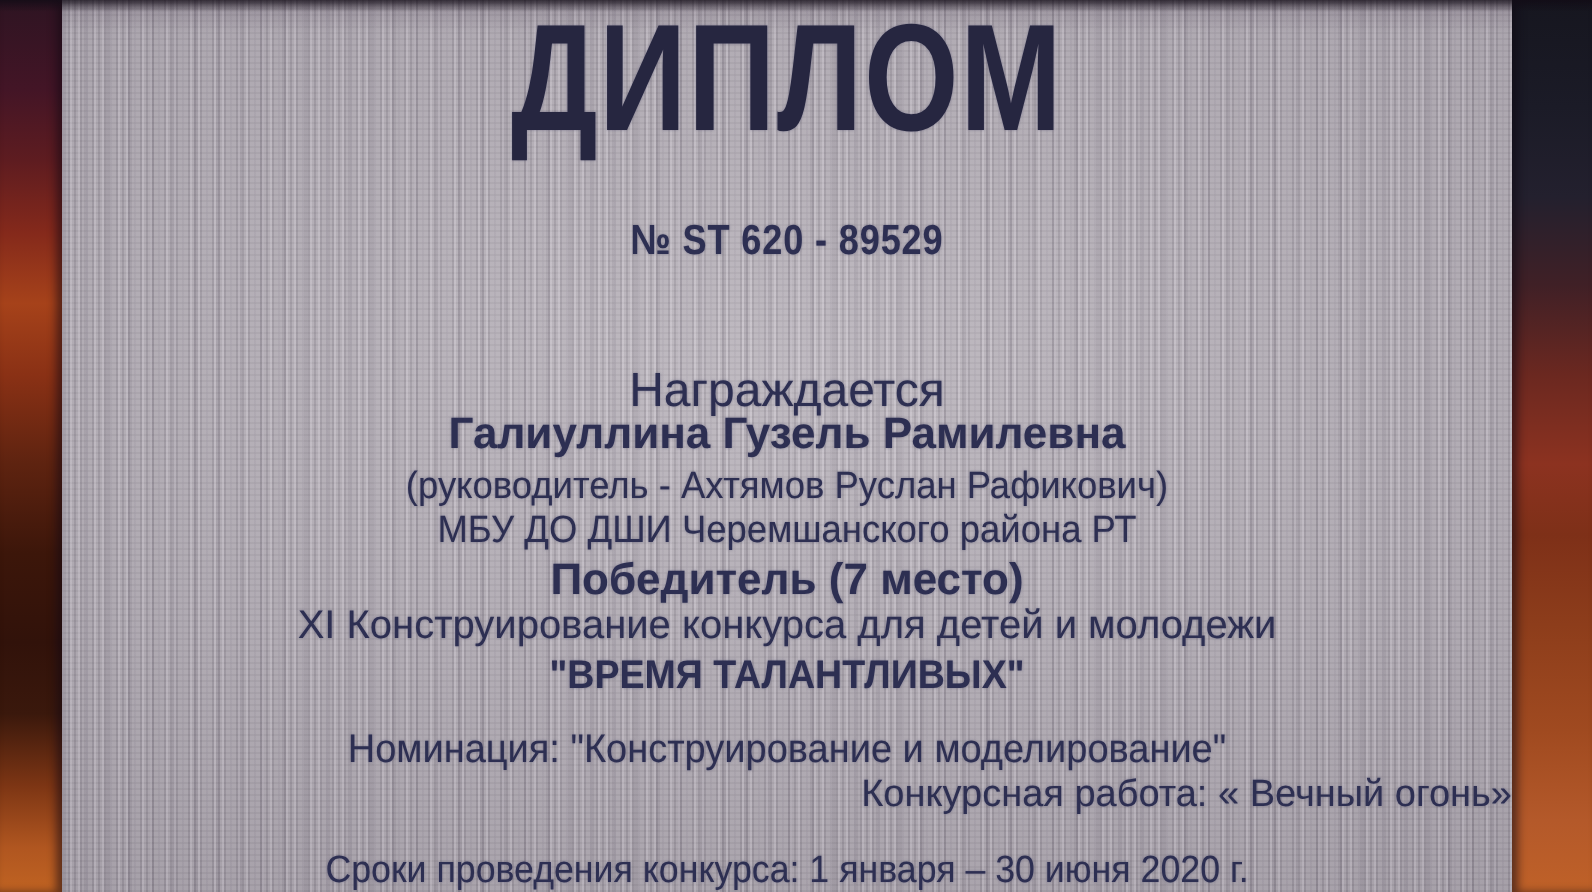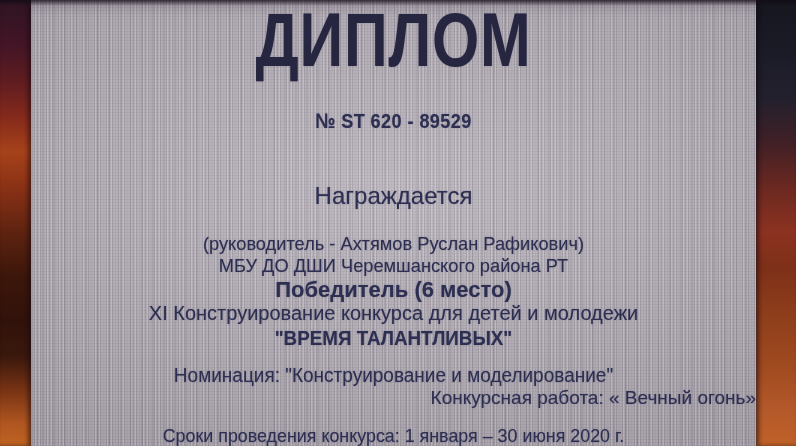--- a/index.html
+++ b/index.html
@@ -70,23 +70,24 @@
   .t-dates{top:425px;font-size:19px;transform:scaleX(0.94);}
 </style>
 </head>
 <body>
 
 <div class="photo">
   <div class="paper">
     <div class="line t-title">ДИПЛОМ</div>
     <div class="line t-number">№ ST 620 - 89529</div>
     <div class="line t-awarded">Награждается</div>
+    <div class="line t-name">Галиуллина Гузель Рамилевна</div>
     <div class="line t-supervisor">(руководитель - Ахтямов Руслан Рафикович)</div>
     <div class="line t-institution">МБУ ДО ДШИ Черемшанского района РТ</div>
-    <div class="line t-award">Победитель (6 место)</div>
+    <div class="line t-award">Победитель (7 место)</div>
     <div class="line t-competition">XI Конструирование конкурса для детей и молодежи</div>
     <div class="line t-comptitle">"ВРЕМЯ ТАЛАНТЛИВЫХ"</div>
     <div class="line t-nomination">Номинация: "Конструирование и моделирование"</div>
     <div class="line t-work">Конкурсная работа: « Вечный огонь»</div>
     <div class="line t-dates">Сроки проведения конкурса: 1 января – 30 июня 2020 г.</div>
   </div>
   <div class="strip-left"></div>
   <div class="strip-right"></div>
   <div class="top-shade"></div>
 </div>

